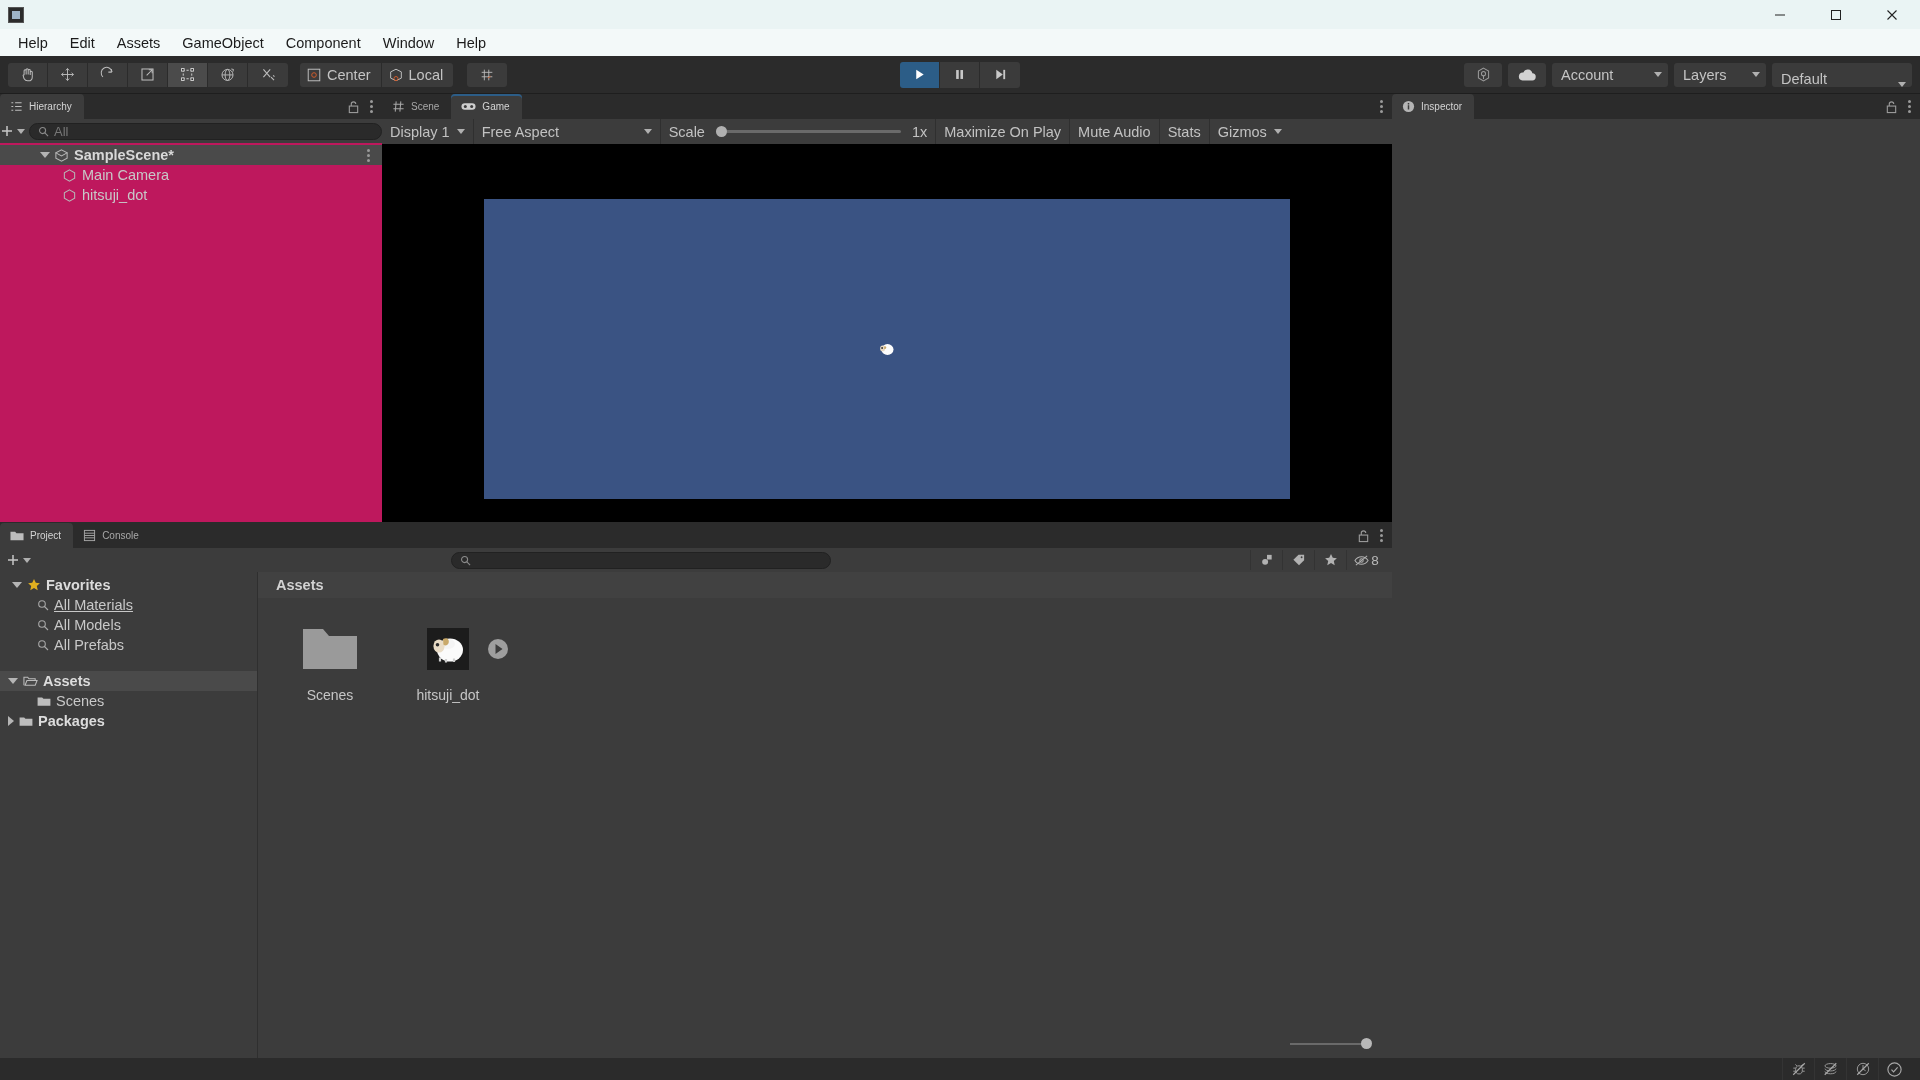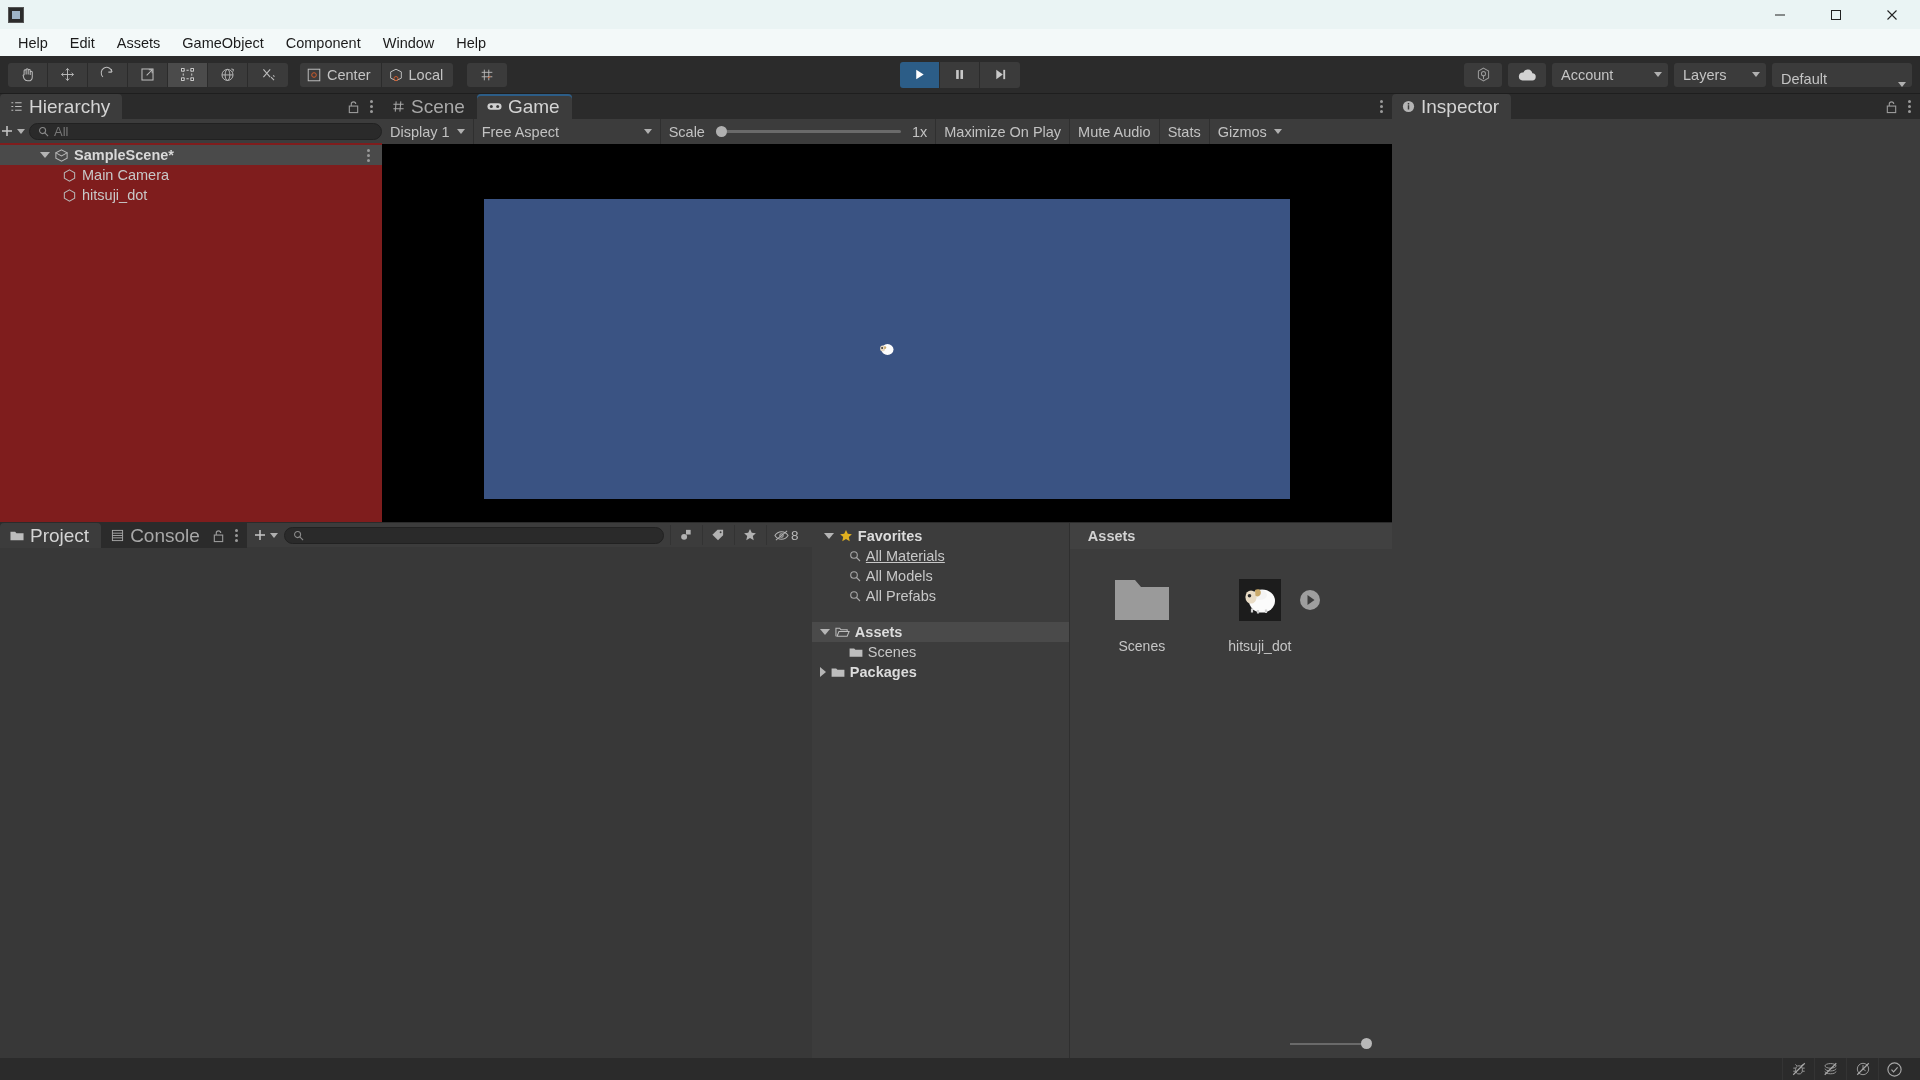--- a/index.html
+++ b/index.html
@@ -98,40 +98,40 @@
   .col-right { width: 528px; display: flex; flex-direction: column; }
 
   .panel { background: #383838; display: flex; flex-direction: column; }
 
   .tabbar {
     height: 25px; background: #2b2b2b; display: flex; align-items: stretch;
     position: relative; flex: none;
   }
   .tab {
     display: flex; align-items: center; gap: 6px; padding: 0 12px 0 10px;
-    font-size: 19px; color: #a8a8a8; background: transparent;
+    font-size: 10px; color: #a8a8a8; background: transparent;
   }
   .tab.active { background: #3c3c3c; color: #d4d4d4; border-radius: 4px 4px 0 0; }
   .tab.active.blue { box-shadow: inset 0 2px 0 0 #2c5d87; }
   .tabbar-right { margin-left: auto; display: flex; align-items: center; gap: 10px; padding-right: 9px; }
   .kebab { display: flex; flex-direction: column; gap: 2px; }
   .kebab i { width: 3px; height: 3px; background: #9a9a9a; border-radius: 50%; display: block; }
 
   
   .hier-toolbar {
     height: 24px; background: #3c3c3c; display: flex; align-items: center;
     gap: 4px; padding: 0 0; flex: none;
   }
   .plus-btn { display: flex; align-items: center; gap: 3px; color: #c6c6c6; }
   .search-box {
     flex: 1; height: 17px; background: #2a2a2a; border: 1px solid #212121;
     border-radius: 9px; display: flex; align-items: center; padding: 0 8px; gap: 5px;
     color: #787878; font-size: 13px;
   }
-  .hier-body { flex: 1; background: #7f1d1d; overflow: hidden; padding-top: 2px; }
+  .hier-body { flex: 1; background: #be185d; overflow: hidden; padding-top: 2px; }
   .hrow { height: 20px; display: flex; align-items: center; font-size: 14.5px; color: #c8c8c8; position: relative; }
   .hrow.selected { background: #4a4a4a; }
   .hrow .twisty { width: 0; height: 0; border-left: 5px solid transparent; border-right: 5px solid transparent;
     border-top: 6px solid #b5b5b5; margin-left: 40px; margin-right: 4px; }
   .hrow .indent { width: 62px; }
   .hrow .obj-label { margin-left: 5px; }
   .hrow.scene .obj-label { font-weight: bold; color: #d8d8d8; }
   .hrow .row-kebab { position: absolute; right: 12px; }
 
   
@@ -516,21 +516,21 @@
               <i></i>
               <i></i>
             </span>
         </div>
       </div>
       <div class="inspector-body"></div>
     </div>
   </div>
 </div>
 
-<div style="position:absolute;left:0;top:523px;width:1392px;height:535px;display:flex;flex-direction:row;">
+<div style="position:absolute;left:0;top:523px;width:1392px;height:535px;display:flex;flex-direction:column;">
   <div class="tabbar">
     <div class="tab active">
       <svg width="14" height="12" viewBox="0 0 15 12" fill="#bdbdbd">
         <path d="M0.5 1.5h5l1.4 1.6h7.6v7.4H0.5z"></path>
       </svg>
       <span>Project</span>
     </div>
     <div class="tab">
       <svg width="13" height="13" viewBox="0 0 14 14" fill="none" stroke="#a8a8a8" stroke-width="1">
         <rect x="1.5" y="1.5" width="11" height="11"></rect>

